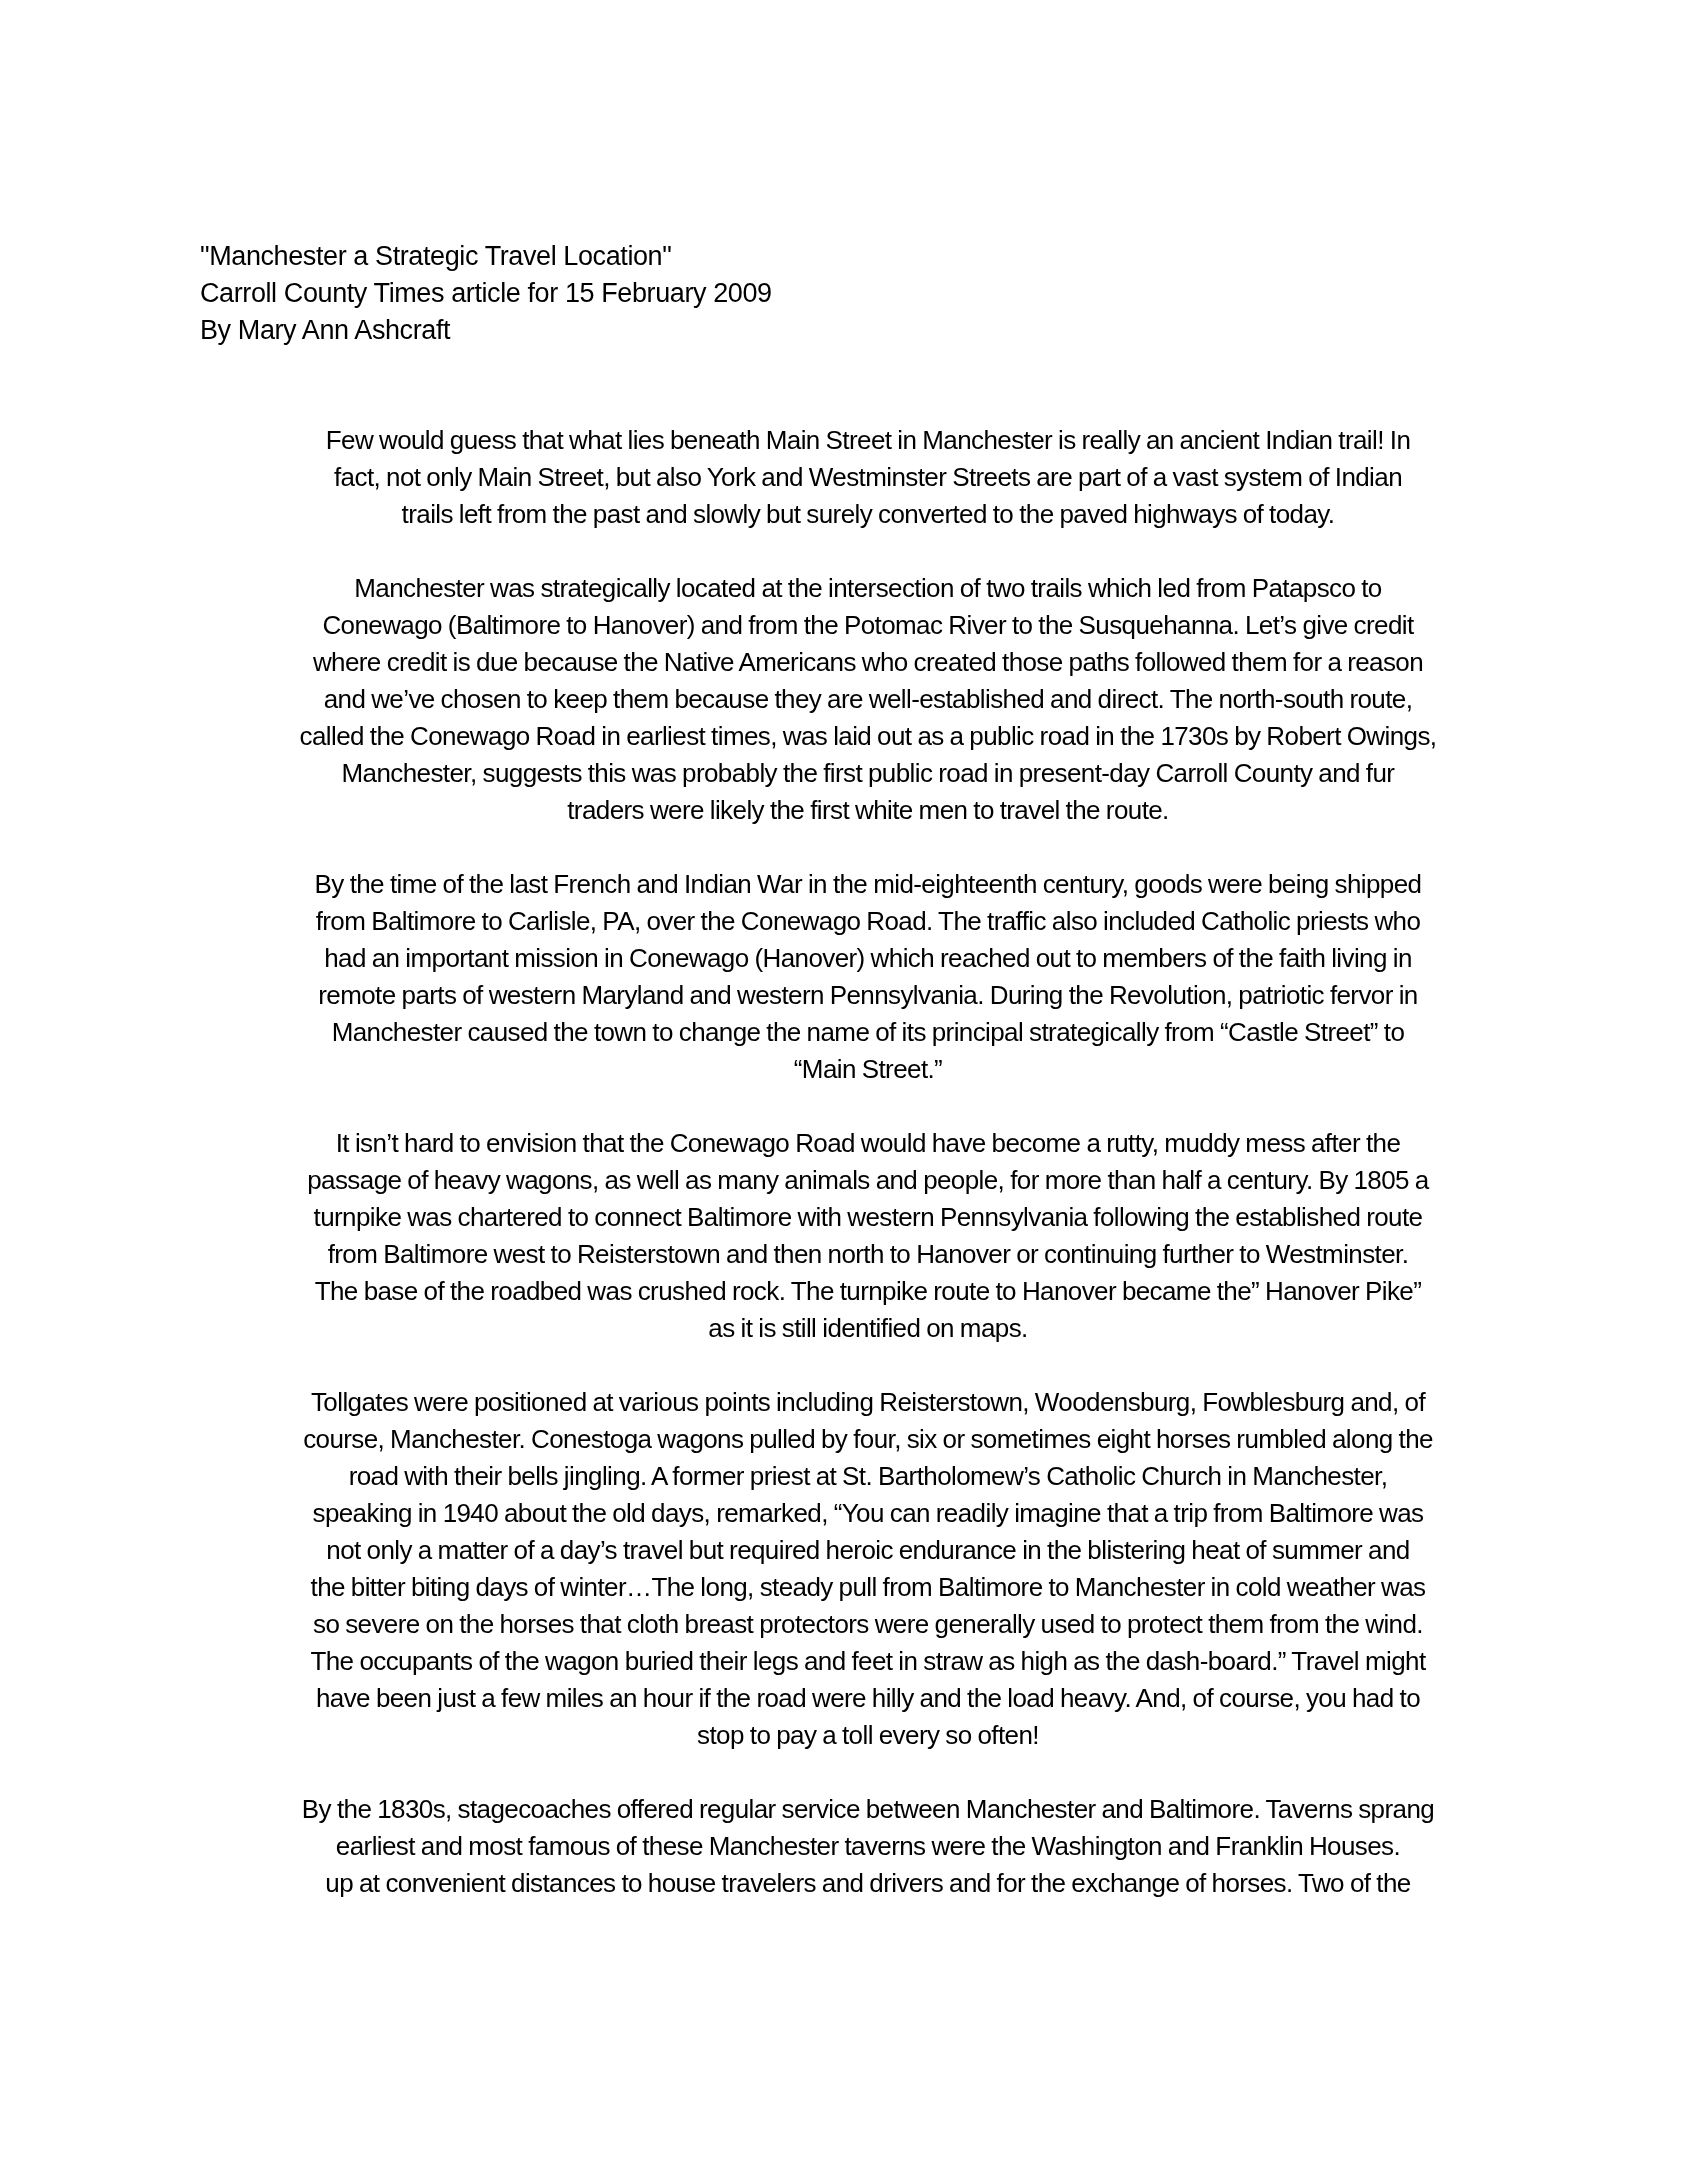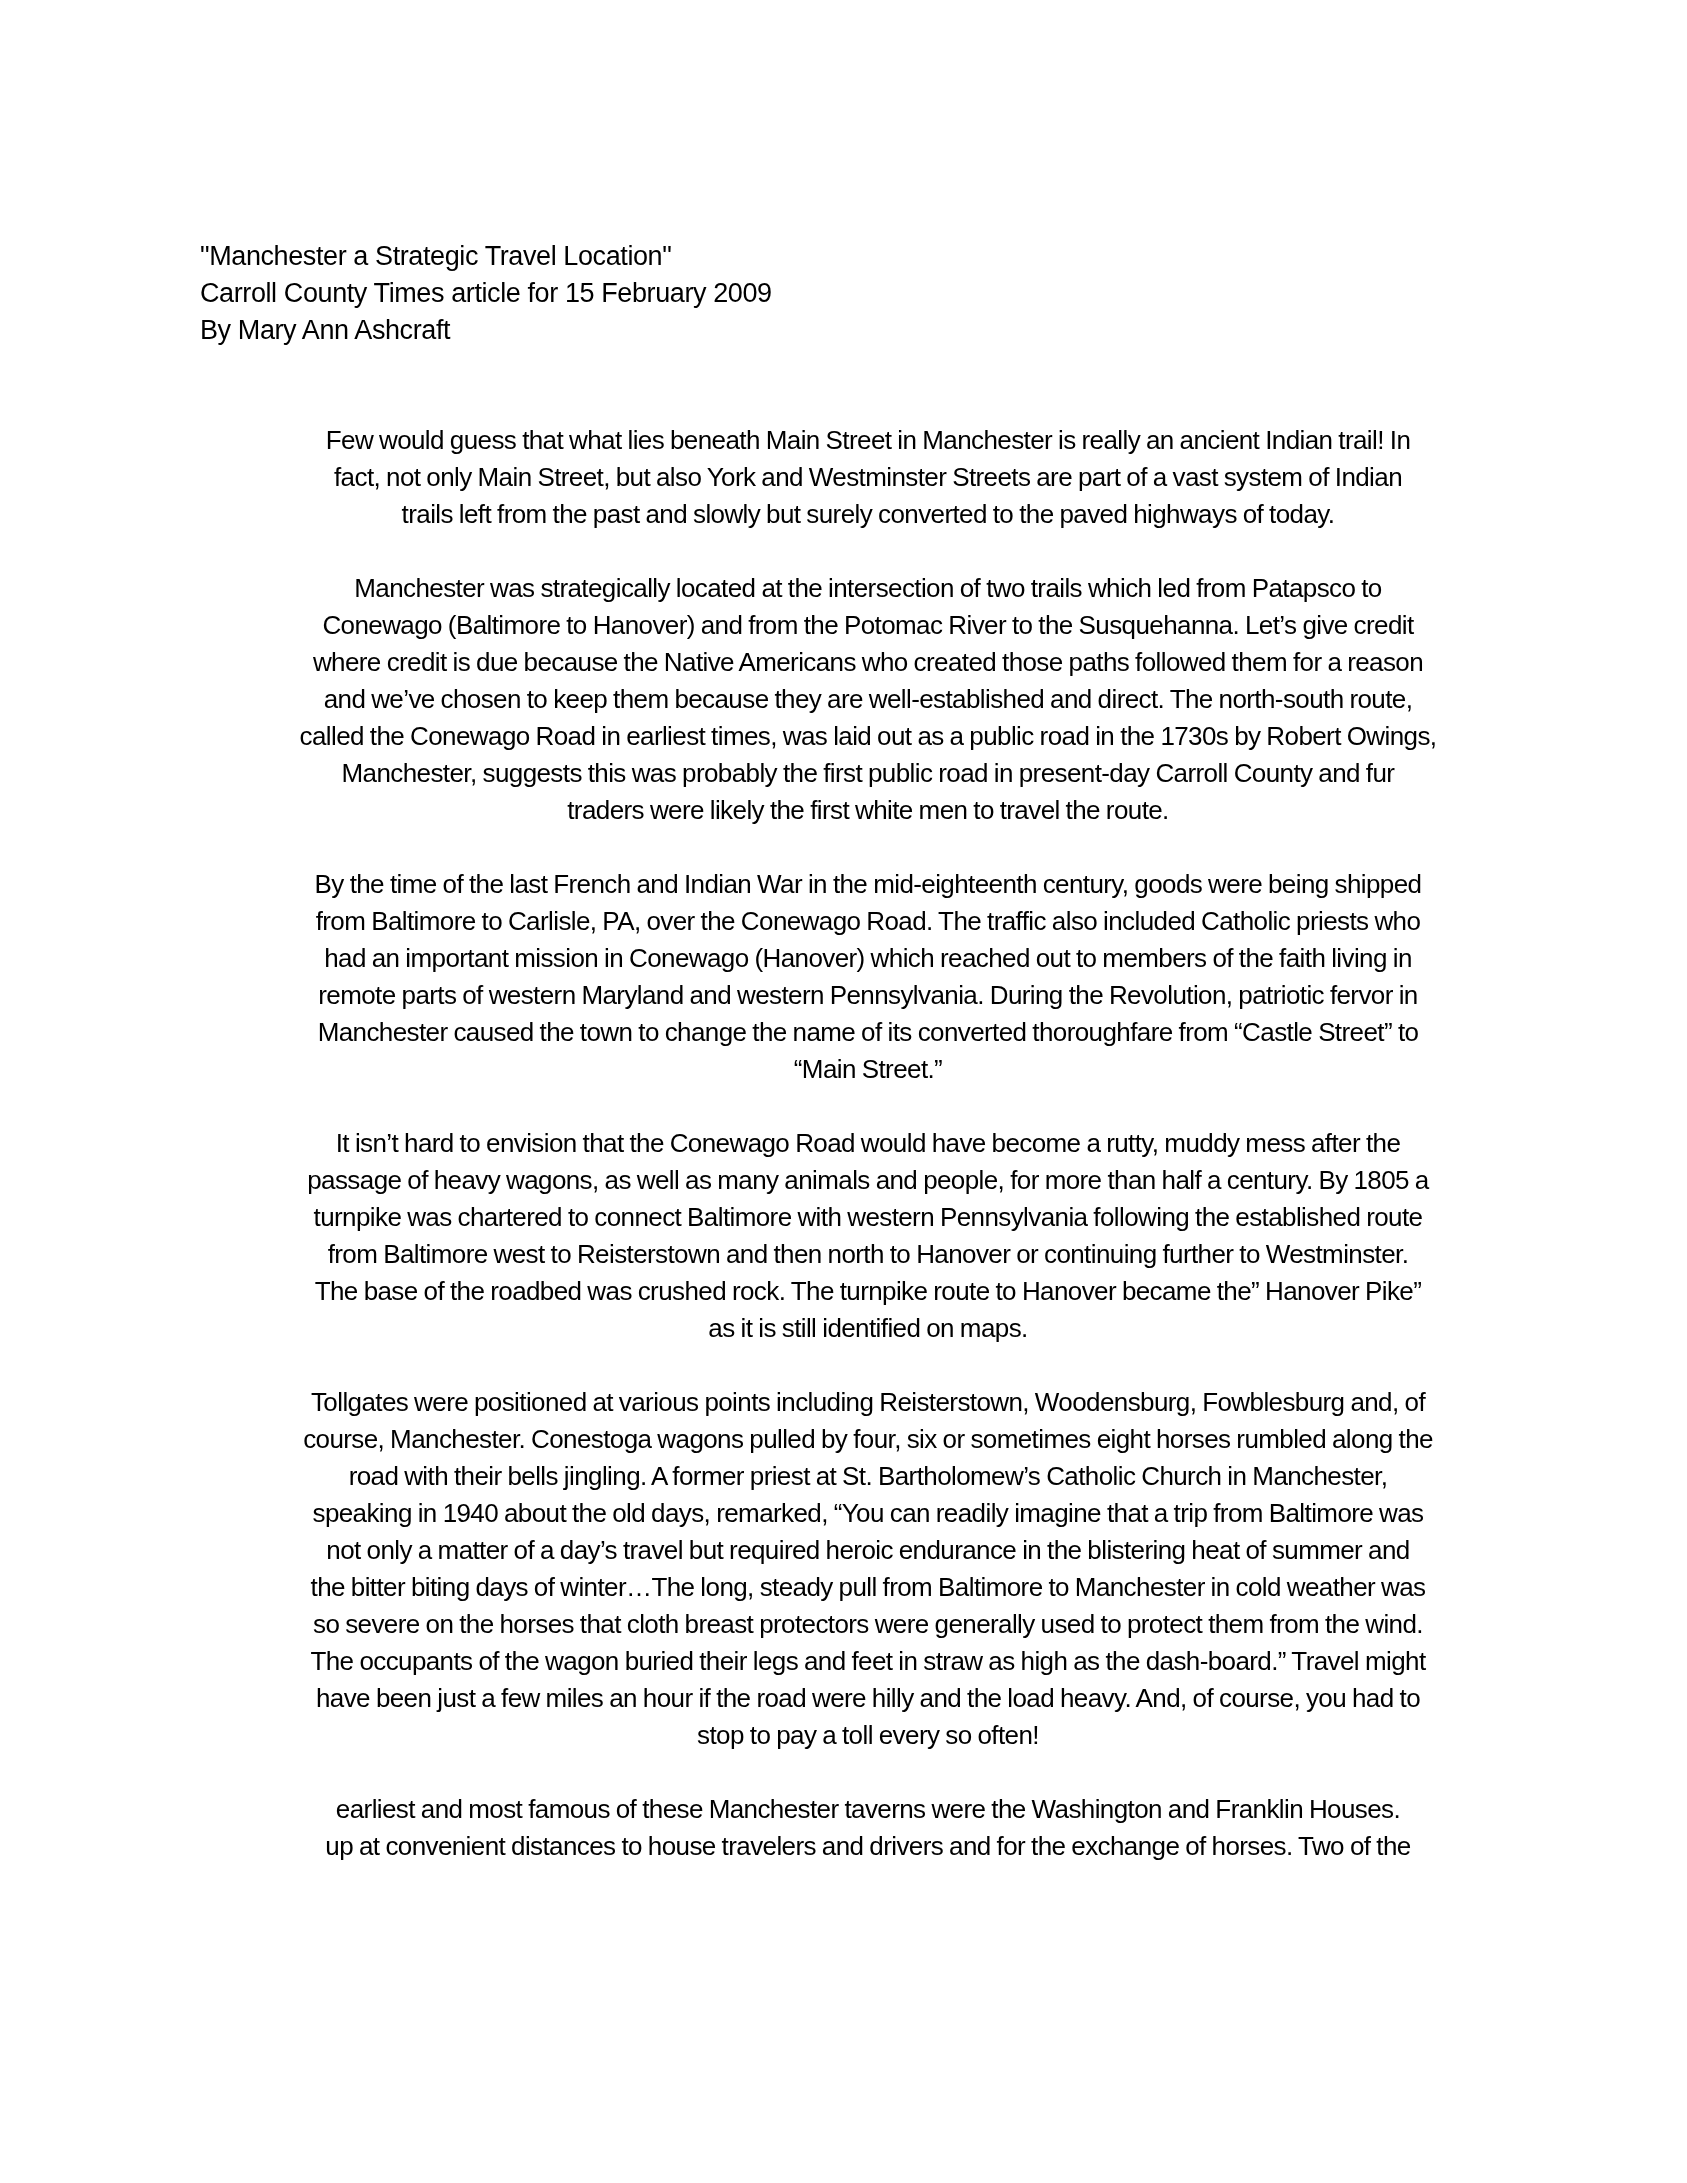--- a/index.html
+++ b/index.html
@@ -78,21 +78,21 @@
       <span class="line">called the Conewago Road in earliest times, was laid out as a public road in the 1730s by Robert Owings,</span>
       <span class="line">Manchester, suggests this was probably the first public road in present-day Carroll County and fur</span>
       <span class="line">traders were likely the first white men to travel the route.</span>
     </div>
 
     <div class="para">
       <span class="line">By the time of the last French and Indian War in the mid-eighteenth century, goods were being shipped</span>
       <span class="line">from Baltimore to Carlisle, PA, over the Conewago Road.  The traffic also included Catholic priests who</span>
       <span class="line">had an important mission in Conewago (Hanover) which reached out to members of the faith living in</span>
       <span class="line">remote parts of western Maryland and western Pennsylvania.  During the Revolution, patriotic fervor in</span>
-      <span class="line">Manchester caused the town to change the name of its converted thoroughfare from “Castle Street” to</span>
+      <span class="line">Manchester caused the town to change the name of its principal strategically from “Castle Street” to</span>
       <span class="line">“Main Street.”</span>
     </div>
 
     <div class="para">
       <span class="line">It isn’t hard to envision that the Conewago Road would have become a rutty, muddy mess after the</span>
       <span class="line">passage of heavy wagons, as well as many animals and people, for more than half a century.  By 1805 a</span>
       <span class="line">turnpike was chartered to connect Baltimore with western Pennsylvania following the established route</span>
       <span class="line">from Baltimore west to Reisterstown and then north to Hanover or continuing further to Westminster.</span>
       <span class="line">The base of the roadbed was crushed rock.  The turnpike route to Hanover became the” Hanover Pike”</span>
       <span class="line">as it is still identified on maps.</span>
@@ -105,19 +105,20 @@
       <span class="line">speaking in 1940 about the old days, remarked, “You can readily imagine that a trip from Baltimore was</span>
       <span class="line">not only a matter of a day’s travel but required heroic endurance in the blistering heat of summer and</span>
       <span class="line">the bitter biting days of winter…The long, steady pull from Baltimore to Manchester in cold weather was</span>
       <span class="line">so severe on the horses that cloth breast protectors were generally used to protect them from the wind.</span>
       <span class="line">The occupants of the wagon buried their legs and feet in straw as high as the dash-board.”  Travel might</span>
       <span class="line">have been just a few miles an hour if the road were hilly and the load heavy.  And, of course, you had to</span>
       <span class="line">stop to pay a toll every so often!</span>
     </div>
 
     <div class="para">
+      <span class="line">By the 1830s, stagecoaches offered regular service between Manchester and Baltimore.  Taverns sprang</span>
       <span class="line">earliest and most famous of these Manchester taverns were the Washington and Franklin Houses.</span>
       <span class="line">up at convenient distances to house travelers and drivers and for the exchange of horses.  Two of the</span>
     </div>
   </div>
 
 </div>
 
 
 </body></html>

